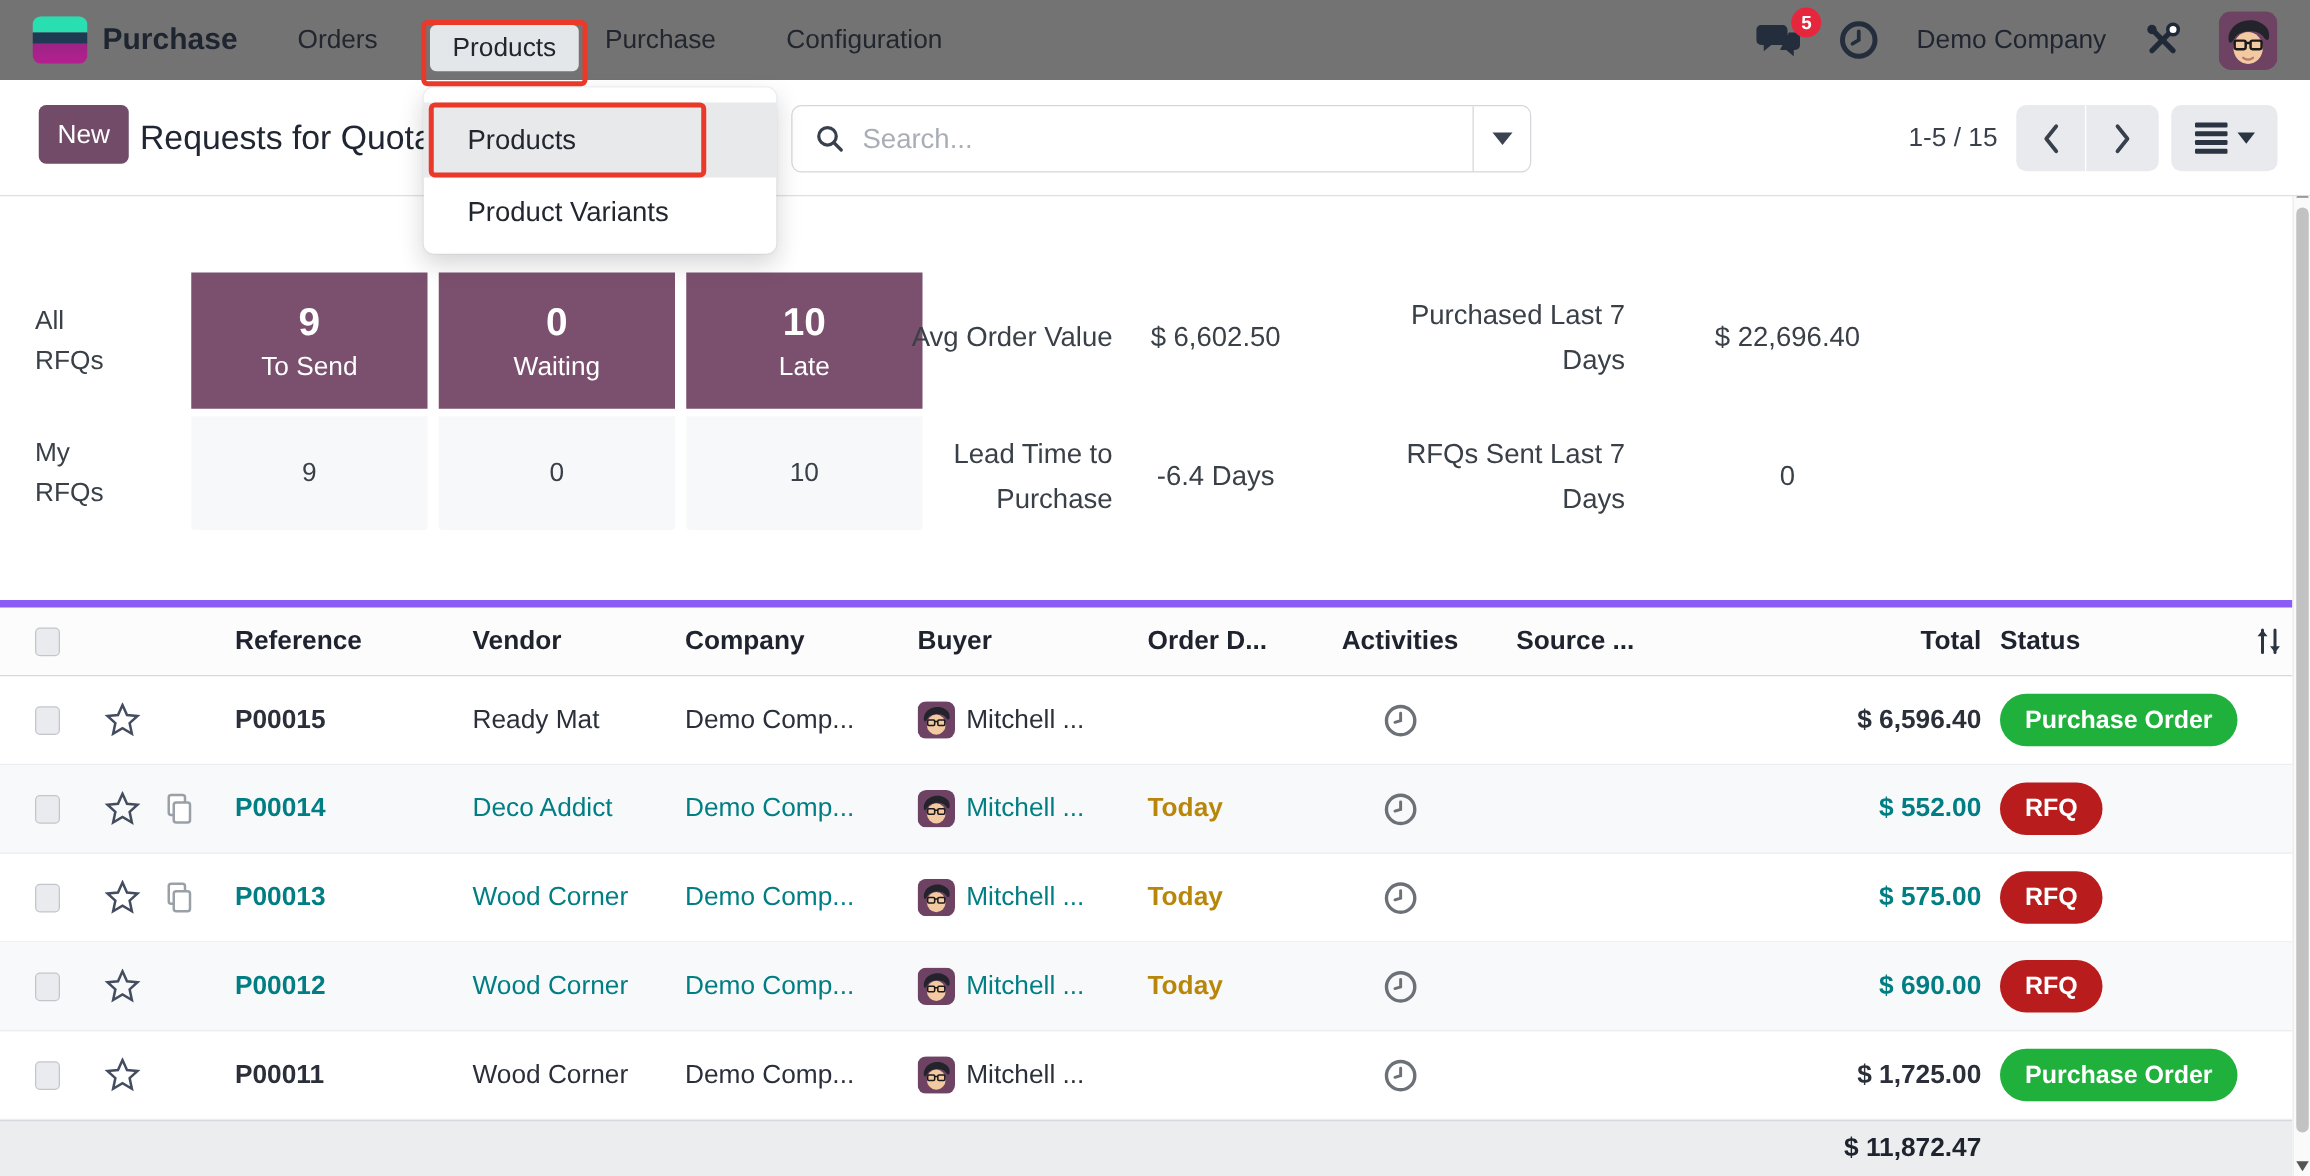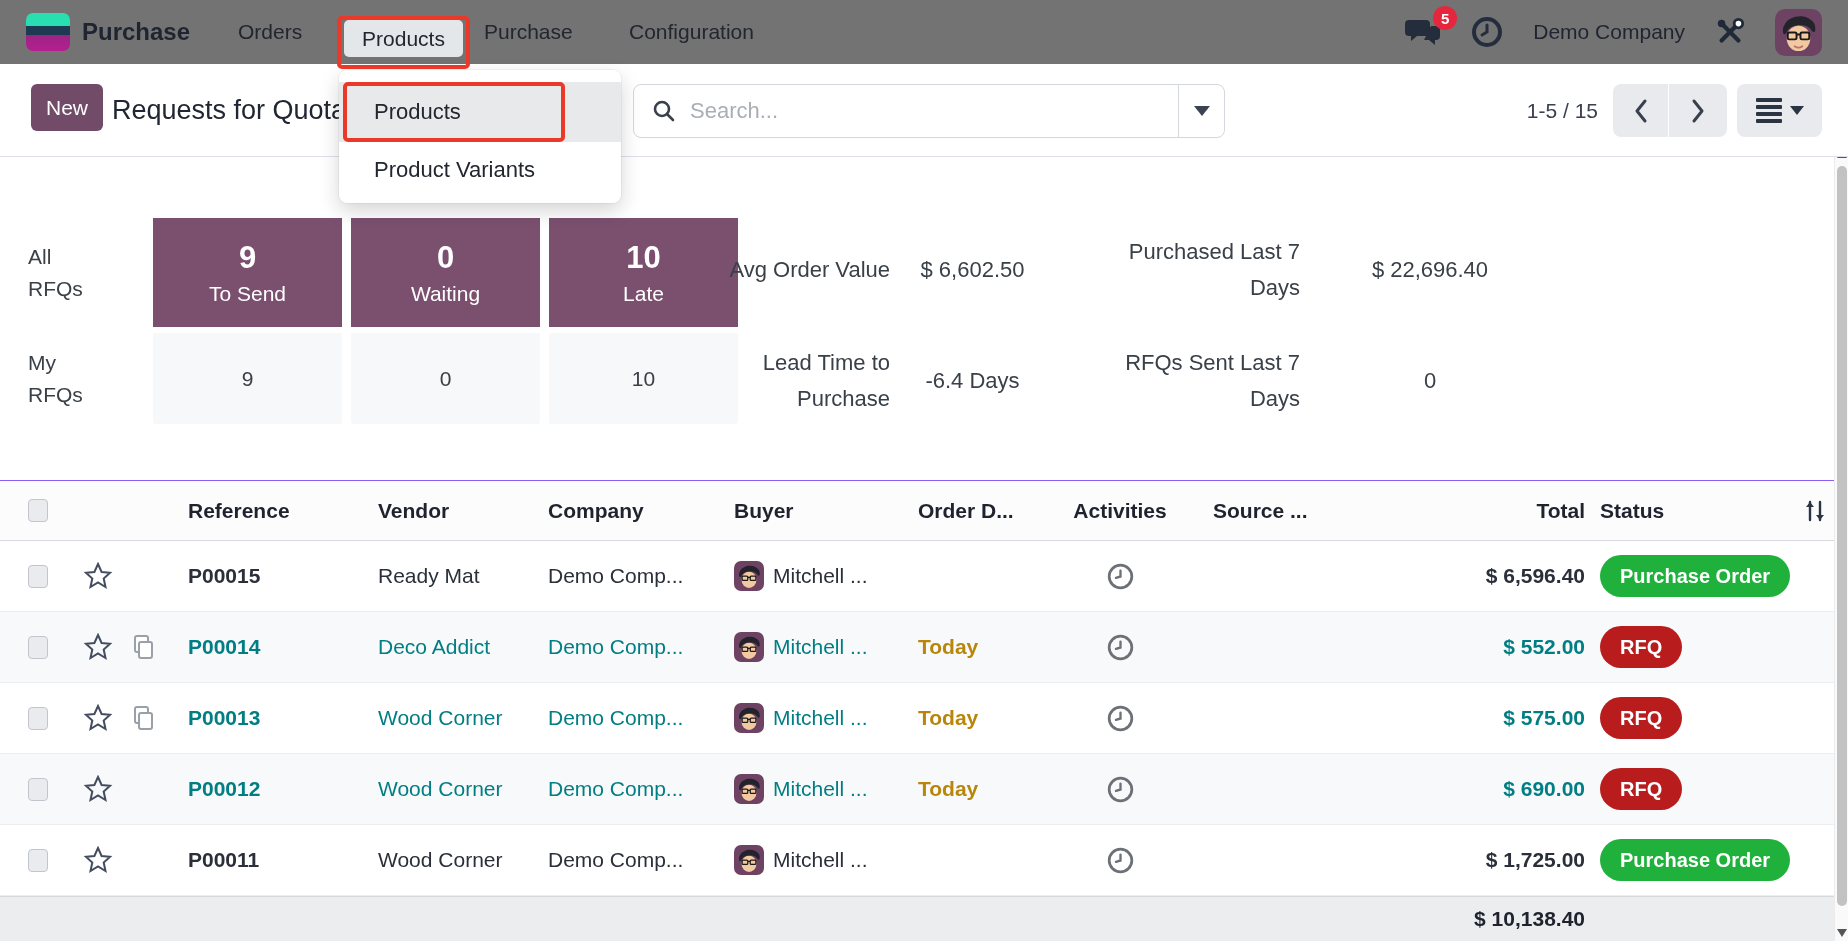--- a/index.html
+++ b/index.html
@@ -57,21 +57,21 @@
   .stage-top { top:218px; height:109px; background:#7b506f; color:#fff; display:flex; flex-direction:column; align-items:center; justify-content:center; gap:6px; }
   .stage-top .num { font-size:31px; font-weight:700; }
   .stage-top .lbl { font-size:21px; }
   .stage-bottom { top:333px; height:91px; background:#f7f8f9; color:#3a4048; display:flex; align-items:center; justify-content:center; font-size:21px; border-radius:0 0 3px 3px; }
   .kpi-label { position:absolute; font-size:22px; line-height:36px; color:#3a4048; text-align:right; display:flex; flex-direction:column; justify-content:center; }
   .kpi-value { position:absolute; font-size:22px; color:#3a4048; display:flex; align-items:center; justify-content:center; }
 
   
   .table { position:absolute; top:480px; left:0; width:1834px; }
   .trow { display:grid; grid-template-columns:76px 44px 48px 190px 182px 186px 184px 125px 170px 125px 270px 195px 39px; align-items:center; }
-  .thead { height:61px; background:#fcfcfd; border-top:1px solid #8b5cf6; border-bottom:1px solid #d6d9dd; font-weight:700; font-size:21px; color:#1e232e; }
+  .thead { height:61px; background:#fcfcfd; border-top:6px solid #8b5cf6; border-bottom:1px solid #d6d9dd; font-weight:700; font-size:21px; color:#1e232e; }
   .tbody .trow { height:71px; border-bottom:1px solid #ebedef; font-size:21px; cursor:pointer; }
   .tbody .trow:nth-child(even) { background:#f8f9fa; }
   .cell-pad { padding-left:20px; }
   .cell-pad8 { padding-left:8px; }
   .cell-right { text-align:right; padding-right:15px; }
   .cell-center { display:flex; justify-content:center; align-items:center; }
   .t-dark { color:#2a2f3a; }
   .t-teal { color:#017e84; }
   .ref { font-weight:700; }
   .total { font-weight:700; }
@@ -469,21 +469,21 @@
       <div></div>
         <div></div>
         <div></div>
         <div></div>
         <div></div>
         <div></div>
         <div></div>
         <div></div>
         <div></div>
         <div></div>
-      <div class="cell-right grand">$ 10,138.40</div>
+      <div class="cell-right grand">$ 11,872.47</div>
       <div></div>
         <div></div>
     </div>
   </div>
 
   <div class="scrollbar">
     <div class="sb-arrow sb-up"></div>
     <div class="sb-thumb"></div>
     <div class="sb-arrow sb-down"></div>
   </div>

